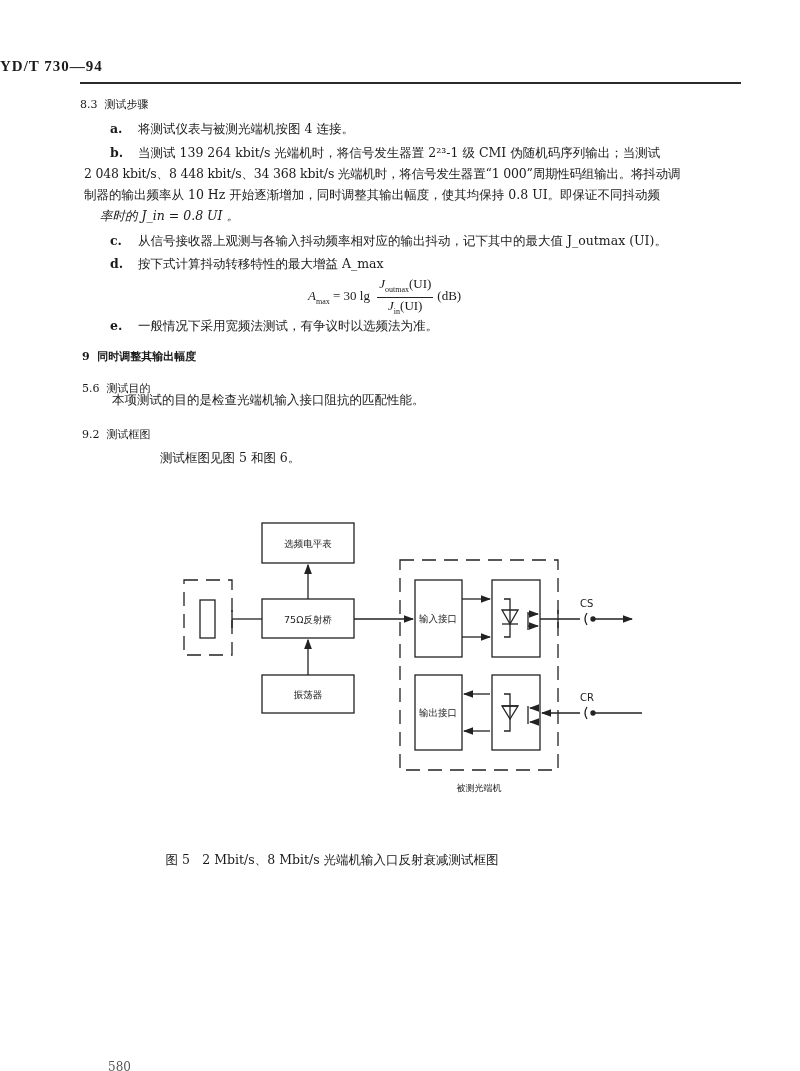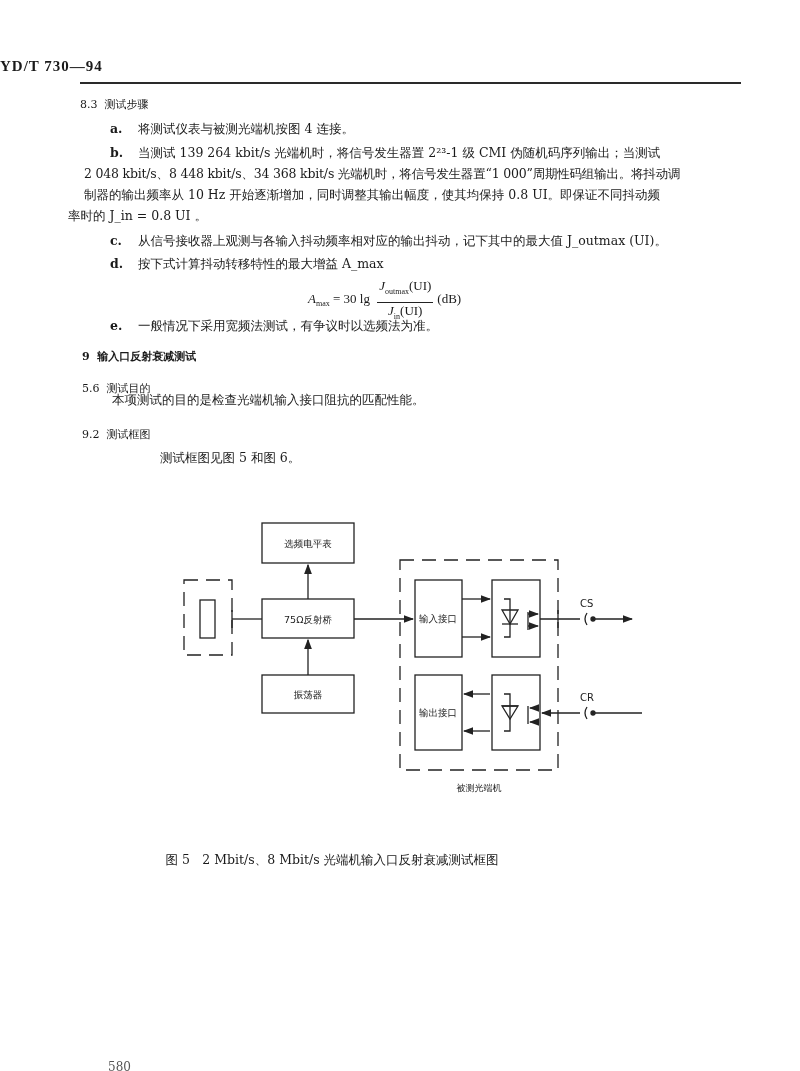--- a/index.html
+++ b/index.html
@@ -10,21 +10,21 @@
   .abs { position:absolute; white-space:nowrap; }
   .hdr { left:0; width:800px; top:58px; text-align:left; font-size:15px; font-weight:bold; letter-spacing:1px; font-family:"Liberation Serif", serif; }
   .rule { left:80px; top:82px; width:661px; height:2px; background:#2a2a2a; }
   .txt { font-size:12.5px; line-height:18px; }
   .sec { font-size:11px; }
   .bold { font-weight:bold; }
   .mark { font-weight:bold; display:inline-block; width:28px; }
   sub, sup { font-size:8px; }
   .formula { font-size:13px; font-family:"Liberation Serif", serif; }
   .frac { display:inline-block; vertical-align:middle; text-align:center; margin:0 4px; }
-  .frac .num { display:block; border-bottom:1px solid #222; padding:0 2px; line-height:20px; }
+  .frac .num { display:block; border-bottom:1px solid #222; padding:0 2px; line-height:15px; }
   .frac .den { display:block; line-height:15px; }
   .it { font-style:italic; }
   .caption { font-size:12.5px; left:0; width:664px; text-align:center; top:852px; }
   .pageno { left:108px; top:1060px; font-size:12px; color:#555; }
   svg text { font-family: "DejaVu Sans", sans-serif; }
 </style>
 </head>
 <body>
 
 <div class="abs hdr">YD/T 730—94</div>
@@ -36,21 +36,21 @@
 
 <div class="abs txt" style="left:110px; top:120px;">
   <span class="mark">a.</span><span>将测试仪表与被测光端机按图 4 连接。</span>
 </div>
 
 <div class="abs txt" style="left:110px; top:144px;">
   <span class="mark">b.</span><span>当测试 139 264 kbit/s 光端机时，将信号发生器置 2²³-1 级 CMI 伪随机码序列输出；当测试</span>
 </div>
 <div class="abs txt" style="left:84px; top:165px; letter-spacing:-0.2px;">2 048 kbit/s、8 448 kbit/s、34 368 kbit/s 光端机时，将信号发生器置“1 000”周期性码组输出。将抖动调</div>
 <div class="abs txt" style="left:84px; top:186px;">制器的输出频率从 10 Hz 开始逐渐增加，同时调整其输出幅度，使其均保持 0.8 UI。即保证不同抖动频</div>
-<div class="abs txt" style="left:68px; top:207px;">率时的 J_in = 0.8 UI 。</div>
+<div class="abs txt" style="left:100px; top:207px;font-style:italic;">率时的 J_in = 0.8 UI 。</div>
 
 <div class="abs txt" style="left:110px; top:232px;">
   <span class="mark">c.</span><span>从信号接收器上观测与各输入抖动频率相对应的输出抖动，记下其中的最大值 J_outmax (UI)。</span>
 </div>
 <div class="abs txt" style="left:110px; top:255px;">
   <span class="mark">d.</span><span>按下式计算抖动转移特性的最大增益 A_max</span>
 </div>
 
 <div class="abs formula" style="left:308px; top:276px;">
   <span class="it">A</span><sub>max</sub>
@@ -59,21 +59,21 @@
     <span class="num"><span class="it">J</span><sub>outmax</sub><span>(UI)</span></span>
     <span class="den"><span class="it">J</span><sub>in</sub><span>(UI)</span></span>
   </span><span>(dB)</span>
 </div>
 
 <div class="abs txt" style="left:110px; top:317px;">
   <span class="mark">e.</span><span>一般情况下采用宽频法测试，有争议时以选频法为准。</span>
 </div>
 
 <div class="abs txt sec bold" style="left:82px; top:348px;">
-  <span>9</span>&nbsp;&nbsp;<span>输入口反射衰减测试</span>
+  <span>9</span>&nbsp;&nbsp;<span>同时调整其输出幅度</span>
 </div>
 <div class="abs txt sec" style="left:82px; top:380px;">
   <span>5.6</span>&nbsp;&nbsp;<span>测试目的</span>
 </div>
 <div class="abs txt" style="left:112px; top:391px;">本项测试的目的是检查光端机输入接口阻抗的匹配性能。</div>
 <div class="abs txt sec" style="left:82px; top:426px;">
   <span>9.2</span>&nbsp;&nbsp;<span>测试框图</span>
 </div>
 <div class="abs txt" style="left:112px; top:449px;margin-left:48px;">测试框图见图 5 和图 6。</div>
 

